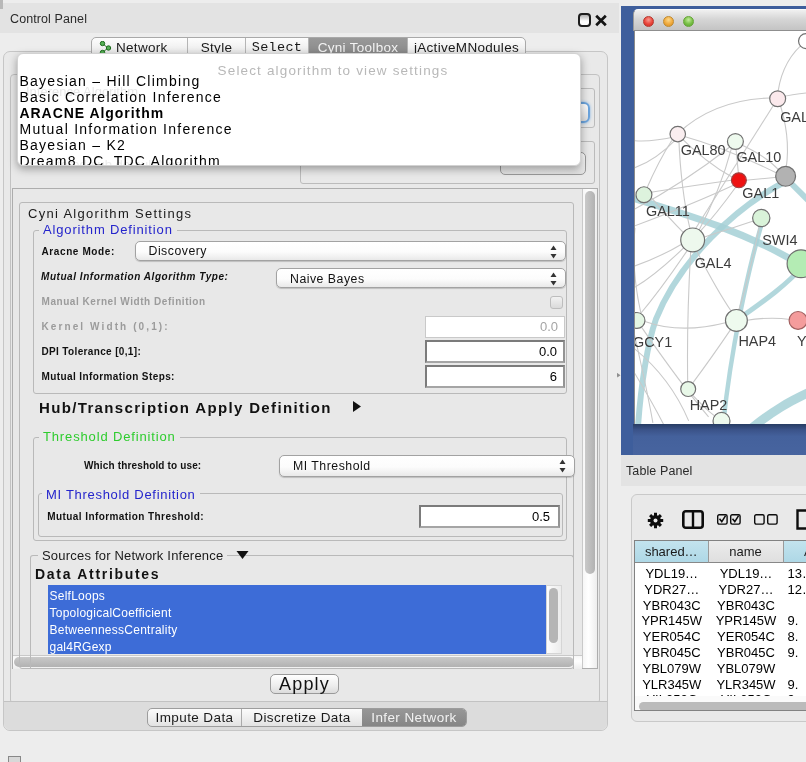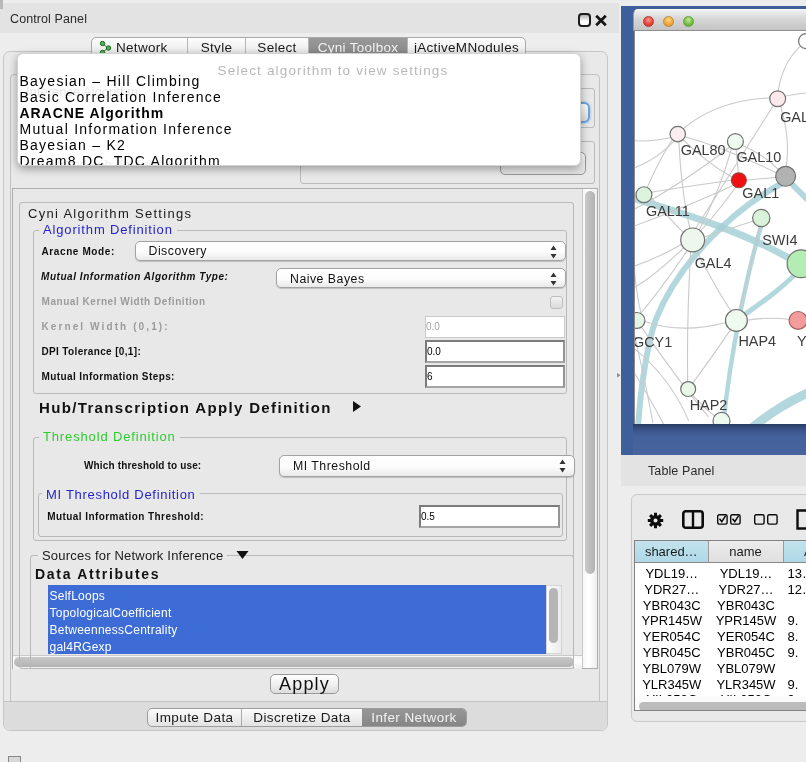--- a/index.html
+++ b/index.html
@@ -9,21 +9,21 @@
 .bold { font-weight:bold; }
 .gbox { position:absolute; border:1px solid #b9b9b9; border-radius:4px; }
 .gtitle { position:absolute; background:#e8e8e8; padding:0 4px; font-size:13px; letter-spacing:0.85px; line-height:13px; }
 .combo { position:absolute; border:1px solid #a2a2a2; border-radius:5px;
   background:linear-gradient(180deg,#ffffff 0%,#fcfcfc 55%,#e9e9e9 100%);
   box-shadow:0 1px 1px rgba(0,0,0,0.18);
   font-size:12.3px; letter-spacing:0.5px; color:#111; height:20px; }
 .combo .ctext { position:absolute; left:13px; top:2.5px; }
 .flbl { position:absolute; font-weight:bold; font-size:10px; letter-spacing:0.55px; color:#111; }
 .combo .carr { position:absolute; right:7px; top:2px; width:9px; height:16px; }
-.tfield { position:absolute; background:#fff; font-size:10px; }
+.tfield { position:absolute; background:#fff; font-size:13px; text-align:right; }
 svg { display:block; }
 </style>
 </head>
 <body>
 
 <div class="abs" style="left:0;top:3px;width:619px;height:30px;background:#e3e3e3;"></div>
 <div class="abs" style="left:10px;top:12px;font-size:12.5px;letter-spacing:0.1px;color:#2a2a2a;">Control Panel</div>
 <div class="abs" style="left:0;top:0;width:3px;height:9px;background:#b8b8b8;"></div>
 
 <div class="abs" style="left:578px;top:13px;width:13px;height:14px;border:2px solid #1d1d1d;border-radius:4px;background:linear-gradient(180deg,#b0b0b0,#fdfdfd 60%,#fff);"></div>
@@ -38,21 +38,21 @@
 <div class="abs" style="left:91px;top:37px;width:435px;height:21px;border:1px solid #a9a9a9;border-radius:5px;overflow:hidden;display:flex;font-size:13.5px;letter-spacing:0.3px;color:#1a1a1a;background:linear-gradient(180deg,#fdfdfd,#f0f0f0 55%,#e4e4e4);">
   <div style="width:96px;border-right:1px solid #b5b5b5;display:flex;align-items:center;justify-content:flex-start;padding-left:7px;">
     <svg width="13" height="14" viewBox="0 0 13 14" style="margin-right:4px;">
       <line x1="4" y1="3" x2="9" y2="7" stroke="#2a7a2a" stroke-width="1"></line>
       <line x1="4" y1="11" x2="9" y2="7" stroke="#2a7a2a" stroke-width="1"></line>
       <circle cx="3.5" cy="2.5" r="2.2" fill="#55b055" stroke="#1d6b1d"></circle>
       <circle cx="3.5" cy="11.5" r="2.2" fill="#55b055" stroke="#1d6b1d"></circle>
       <circle cx="9.5" cy="7" r="2.2" fill="#55b055" stroke="#1d6b1d"></circle>
     </svg>Network</div>
   <div style="width:58px;border-right:1px solid #b5b5b5;display:flex;align-items:center;justify-content:center;">Style</div>
-  <div style="width:63px;border-right:1px solid #b5b5b5;display:flex;align-items:center;justify-content:center;">Select</div>
+  <div style="width:63px;border-right:1px solid #b5b5b5;display:flex;align-items:center;justify-content:center;font-family:Liberation Mono, monospace;">Select</div>
   <div style="width:98px;display:flex;align-items:center;justify-content:center;background:linear-gradient(180deg,#999999,#878787);color:#f4f4f4;">Cyni Toolbox</div>
   <div style="flex:1;border-left:1px solid #b5b5b5;display:flex;align-items:center;justify-content:center;">jActiveMNodules</div>
 </div>
 
 <div class="abs" style="left:300px;top:88px;width:295px;height:40px;border:1px solid #bbb;border-radius:3px;"></div>
 <div class="abs" style="left:520px;top:102px;width:70px;height:21px;border:2px solid #6ba3dc;border-radius:6px;background:linear-gradient(180deg,#fff,#ddd);box-shadow:0 0 3px #7fb3e6;"></div>
 <div class="abs" style="left:300px;top:141px;width:295px;height:43px;border:1px solid #bbb;border-radius:3px;"></div>
 <div class="abs" style="left:500px;top:152px;width:86px;height:23px;border:1px solid #999;border-radius:5px;background:linear-gradient(180deg,#fff,#e0e0e0);"></div>
 
 <div class="abs" style="left:12px;top:188px;width:586px;height:481px;border:1px solid #adadad;background:#e8e8e8;overflow:hidden;"></div>
@@ -229,21 +229,21 @@
     <text x="797" y="347">Y</text>
     <text x="689" y="411">HAP2</text>
   </g>
 </svg>
 
 <div class="abs" style="left:633px;top:424px;width:173px;height:31px;background:linear-gradient(180deg,#273c63 0%,#3a5288 18%,#44619c 40%,#47649f 100%);"></div>
 
 <div class="abs" style="left:616.5px;top:372.5px;width:4px;height:5px;background:#8f8f8f;clip-path:polygon(0 0,100% 55%,20% 100%);"></div>
 
 <div class="abs" style="left:621px;top:455px;width:185px;height:31px;background:#e3e3e3;"></div>
-<div class="abs" style="left:648px;top:464px;font-size:12.5px;letter-spacing:0.1px;color:#2a2a2a;">Table Panel</div>
+<div class="abs" style="left:626px;top:464px;font-size:12.5px;letter-spacing:0.1px;color:#2a2a2a;">Table Panel</div>
 <div class="abs" style="left:630.5px;top:494px;width:200px;height:228px;border:1px solid #c9c9c9;border-radius:6px;background:#e9e9e9;overflow:hidden;">
 
   <svg style="position:absolute;left:15px;top:17px;" width="17" height="17" viewBox="0 0 17 17">
     <g fill="#0d0d0d">
       <circle cx="8.5" cy="8.5" r="5.4"></circle>
       <g stroke="#0d0d0d" stroke-width="3">
         <line x1="8.5" y1="0.8" x2="8.5" y2="16.2"></line>
         <line x1="0.8" y1="8.5" x2="16.2" y2="8.5"></line>
         <line x1="3.1" y1="3.1" x2="13.9" y2="13.9"></line>
         <line x1="13.9" y1="3.1" x2="3.1" y2="13.9"></line>

